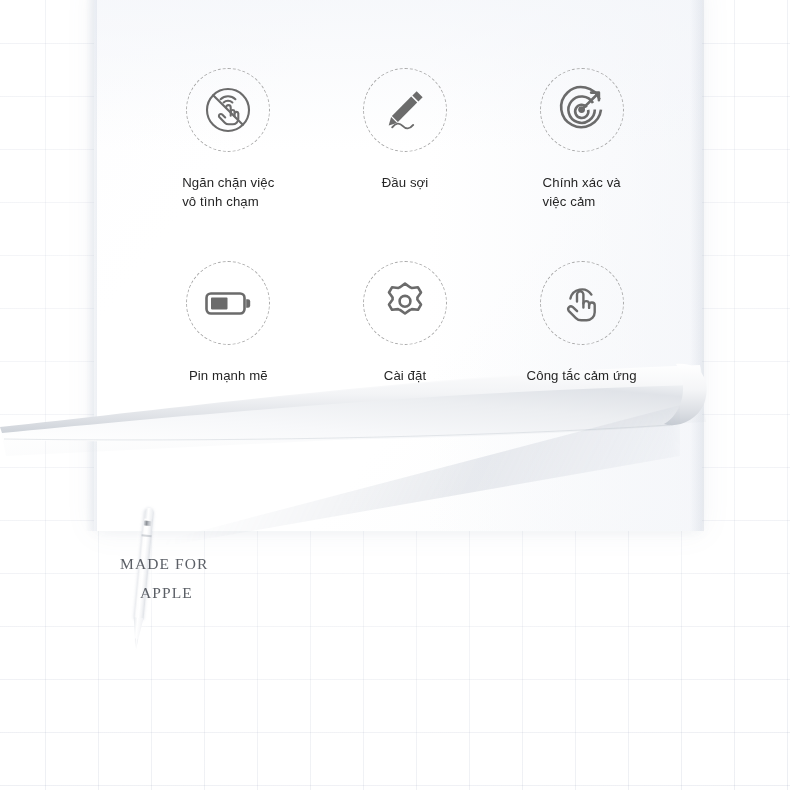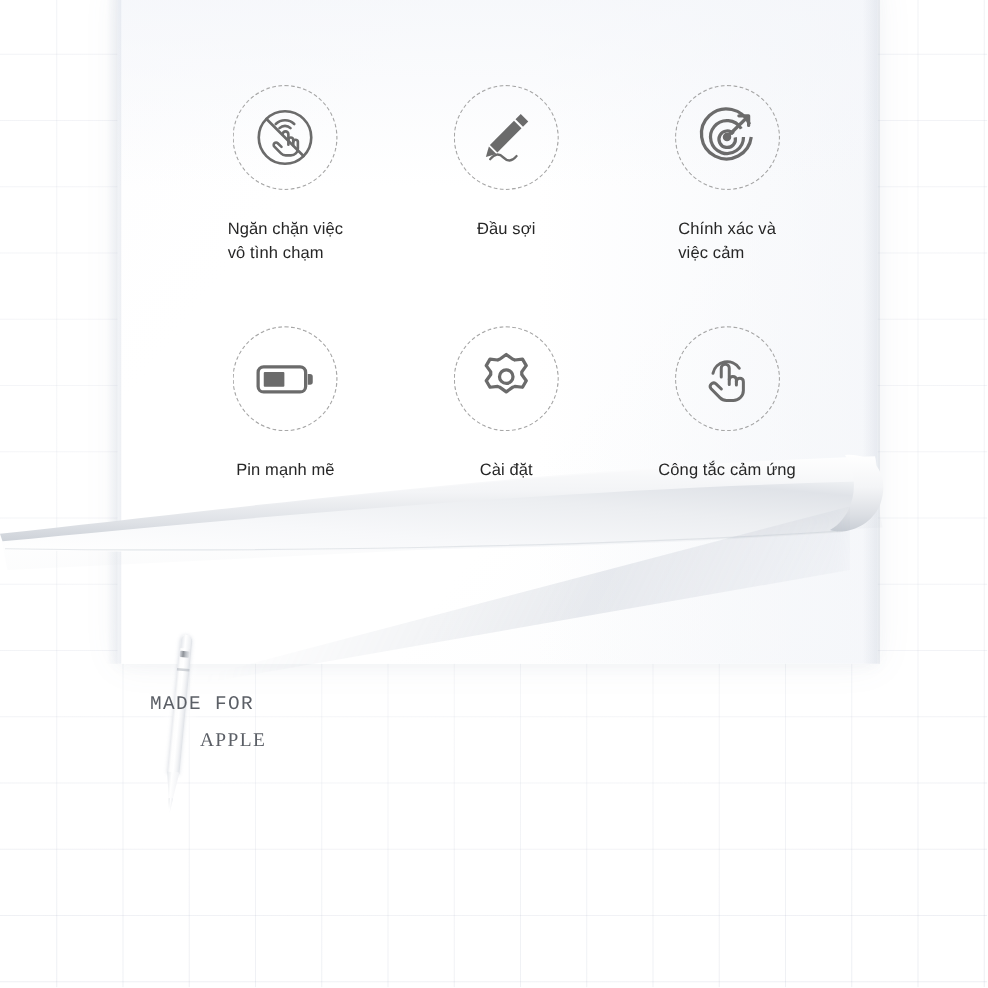--- a/index.html
+++ b/index.html
@@ -218,22 +218,22 @@
   .made-for {
     position: absolute;
     left: 120px;
     top: 556px;
     font-family: "Liberation Serif", serif;
     font-size: 15.5px;
     letter-spacing: 1.1px;
     color: #5b5f66;
     line-height: 1.0;
   }
-  .made-for .l1 { display: block; font-family: Liberation Mono, monospace; }
-  .made-for .l2 { display: block; margin-top: 13px; margin-left: 40px; }
+  .made-for .l1 { display: block; }
+  .made-for .l2 { display: block; margin-top: 13px; margin-left: 20px; }
 </style>
 </head>
 <body>
 
 <div id="page">
 
   <div class="grid-bg"></div>
   <div class="grid-fade"></div>
 
   <div class="sheet">

